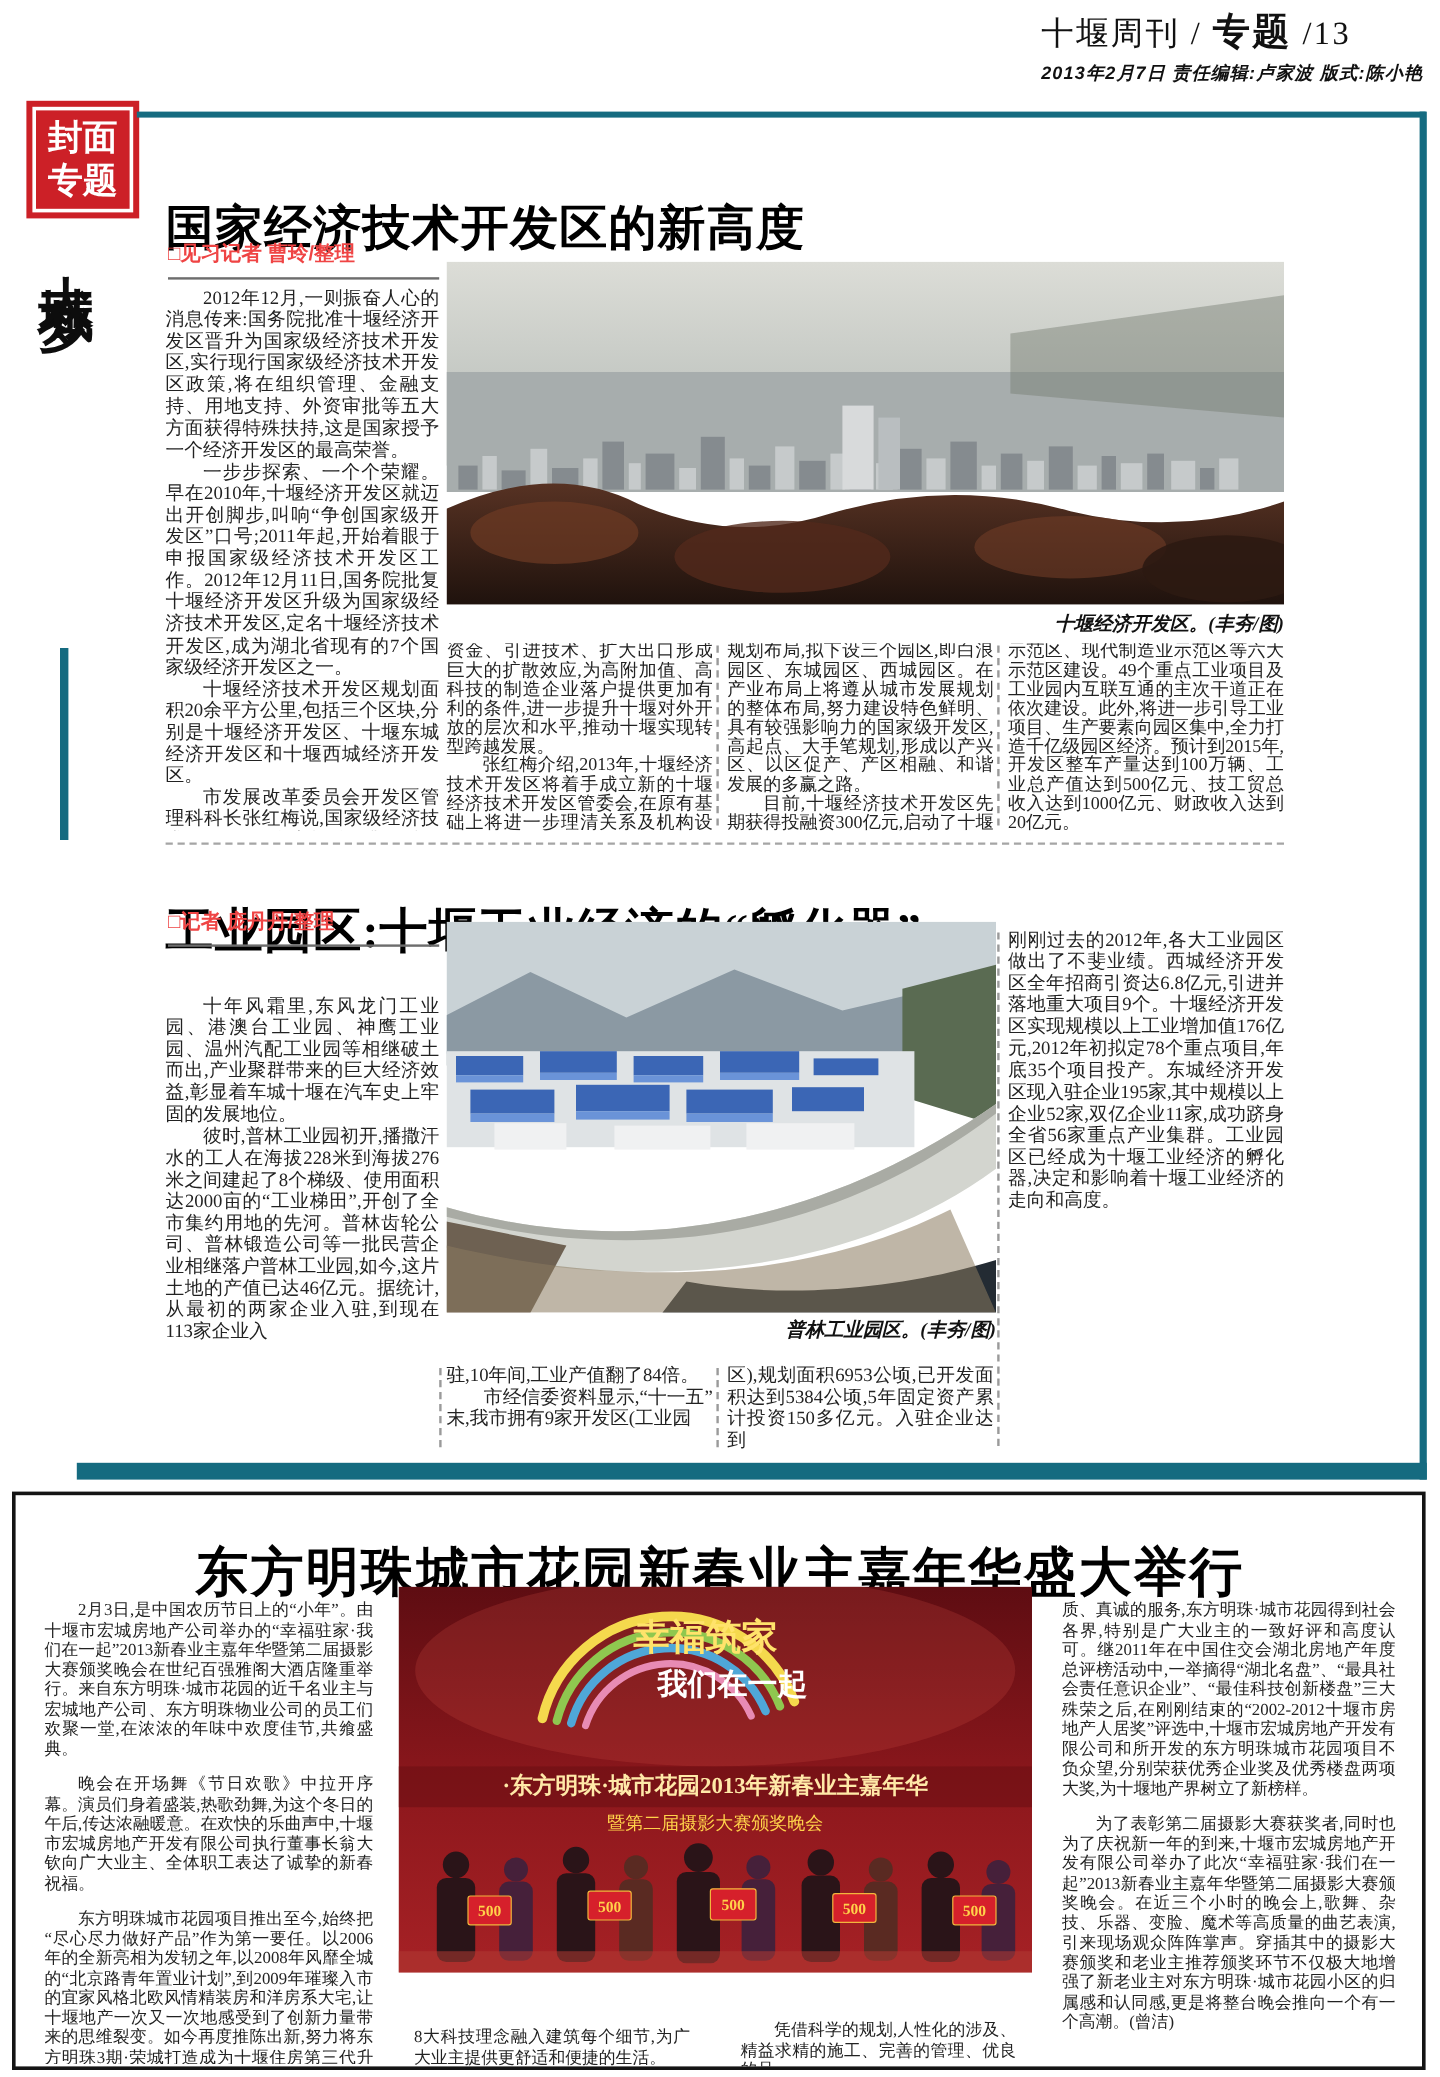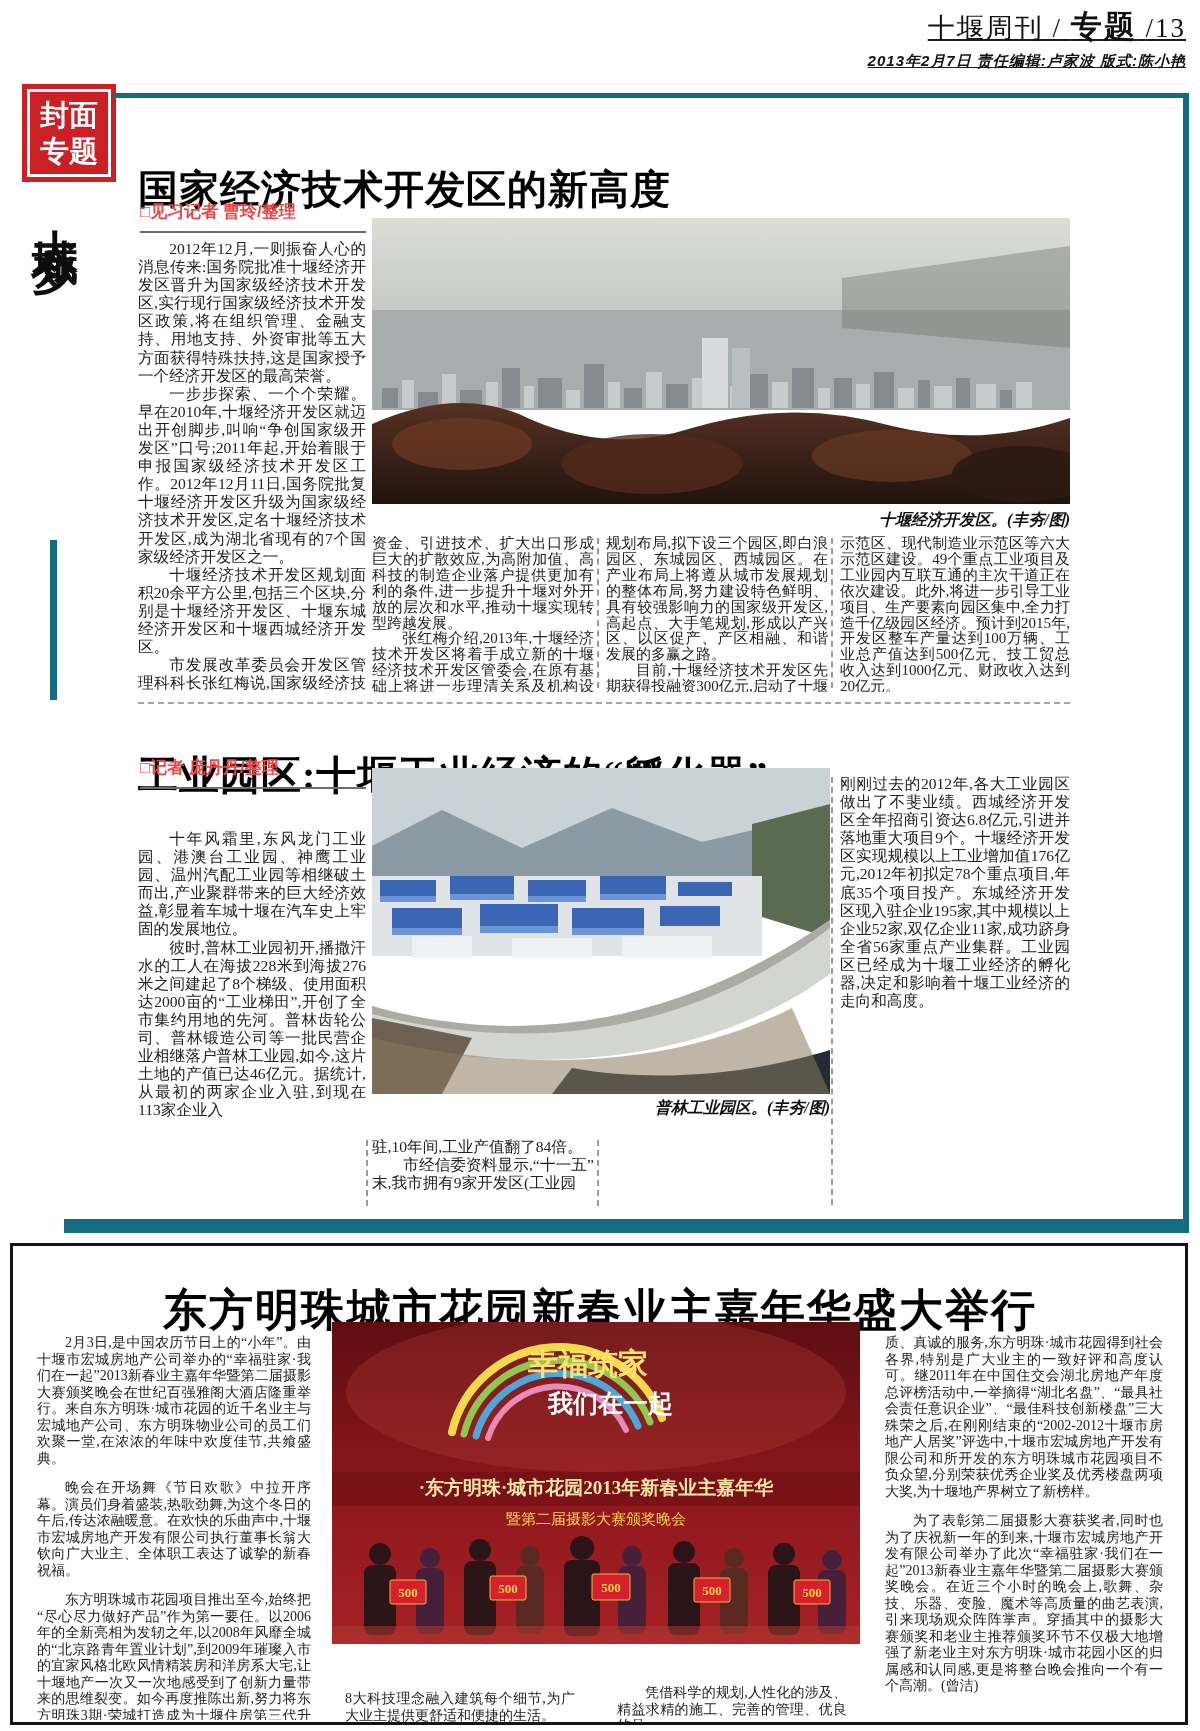--- a/index.html
+++ b/index.html
@@ -1,20 +1,20 @@
 <!DOCTYPE html>
 <html lang="zh"><head>
 <meta charset="utf-8">
 <style>
   html,body{margin:0;padding:0;background:#e8e8e8;}
   .page{position:relative;width:1200px;height:1731px;margin:0 auto;background:#ffffff;
         font-family:"Liberation Serif",serif;color:#1c1c1c;overflow:hidden;}
 
   
-  .masthead{position:absolute;top:6px;right:14px;text-align:right;text-decoration:underline;}
+  .masthead{position:absolute;top:6px;right:14px;}
   .mast-line1{font-size:27px;color:#111;letter-spacing:2px;}
   .mast-line1 .sect{font-weight:700;font-size:31px;}
   .mast-line2{margin-top:4px;font-family:"Liberation Sans",sans-serif;
               font-weight:700;font-style:italic;font-size:15px;letter-spacing:1px;color:#111;}
 
   
   .stamp{position:absolute;left:22px;top:84px;width:94px;height:98px;box-sizing:border-box;
          border:5px solid #cc2027;background:#fff;padding:3px;}
   .stamp-inner{width:100%;height:100%;background:#cc2027;color:#ffffff;display:flex;
                flex-direction:column;align-items:center;justify-content:center;
@@ -249,20 +249,23 @@
       <path d="M200,300 C300,318 400,300 458,282 L458,326 L180,326 Z" fill="#232b33"></path>
       <path d="M0,270 C150,306 300,300 420,240 L458,326 L0,326 Z" fill="#8a7a5f" opacity="0.55"></path>
     </svg>
   </div>
   <div class="caption caption2 cap-right">普林工业园区。(丰夯/图)</div>
 
   <div class="bodycol cont a2-col2">
       <p>驻,10年间,工业产值翻了84倍。</p>
       <p>市经信委资料显示,“十一五”末,我市拥有9家开发区(工业园</p>
     </div>
+  <div class="bodycol cont a2-col3">
+      <p>区),规划面积6953公顷,已开发面积达到5384公顷,5年固定资产累计投资150多亿元。入驻企业达到</p>
+    </div>
   <div class="bodycol cont a2-col4">
       <p>刚刚过去的2012年,各大工业园区做出了不斐业绩。西城经济开发区全年招商引资达6.8亿元,引进并落地重大项目9个。十堰经济开发区实现规模以上工业增加值176亿元,2012年初拟定78个重点项目,年底35个项目投产。东城经济开发区现入驻企业195家,其中规模以上企业52家,双亿企业11家,成功跻身全省56家重点产业集群。工业园区已经成为十堰工业经济的孵化器,决定和影响着十堰工业经济的走向和高度。</p>
     </div>
   <div class="vdash vd-a2a"></div>
   <div class="vdash vd-a2b"></div>
   <div class="vdash vd-a2c"></div>
 
   <div class="ad-box"></div>
   <h1 class="ad-title">东方明珠城市花园新春业主嘉年华盛大举行</h1>
 

